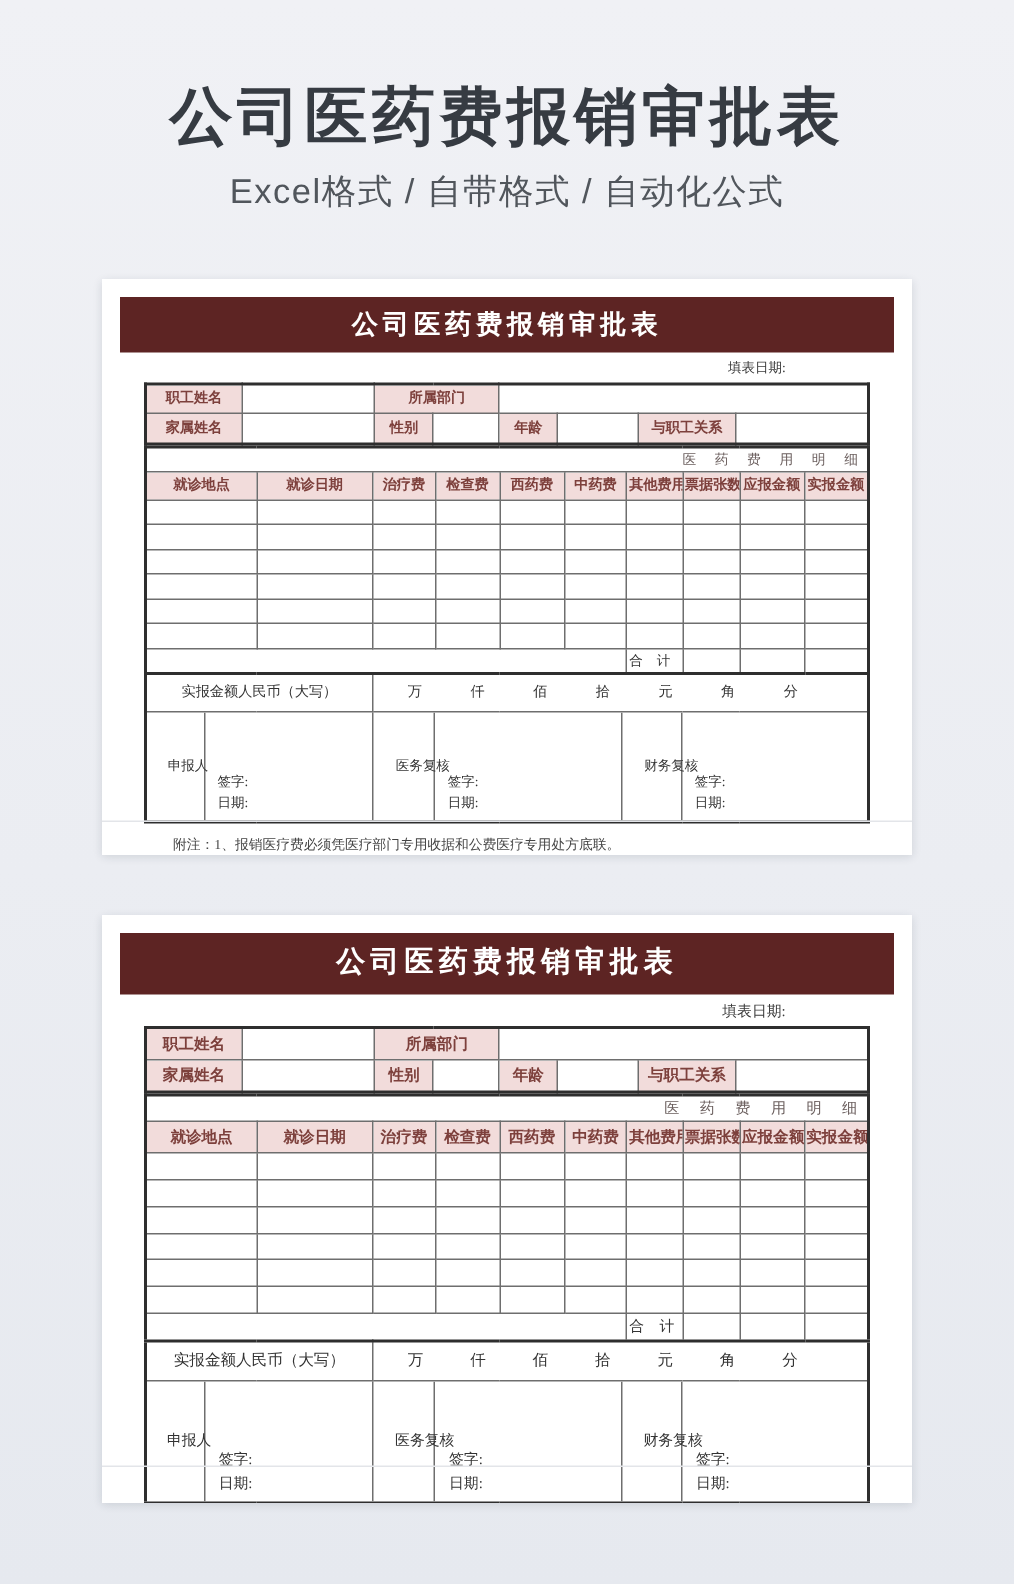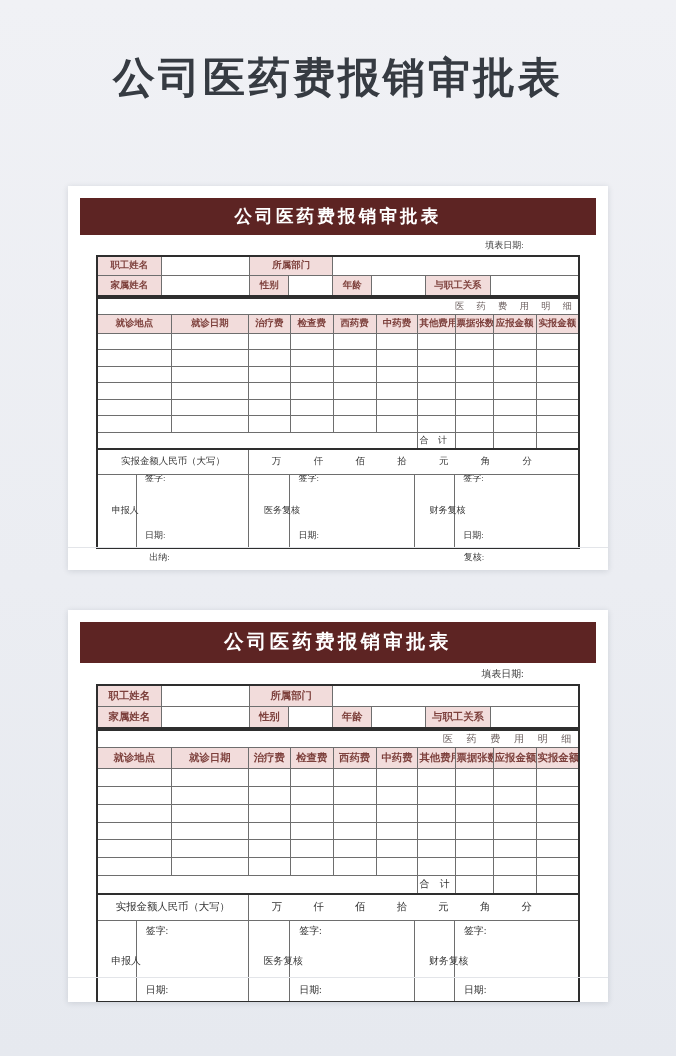--- a/index.html
+++ b/index.html
@@ -63,36 +63,37 @@
   .sig-td{padding:0;border-bottom:2px solid #2e2e2e;}
   .sig-row{display:flex;height:8em;}
   .sig-row>div{border-right:1px solid #6e6e6e;box-sizing:border-box;}
   .sig-row>div:last-child{border-right:none;}
   .vcell{display:flex;align-items:center;justify-content:center;}
   .vcell span{
     display:inline-block;width:1.15em;word-break:break-all;
     line-height:1.35;text-align:center;color:#333;
   }
   .scell{display:flex;flex-direction:column;justify-content:flex-end;
-    padding:0 0 .35em .9em;color:#333;line-height:1.55;gap:43px;}
+    padding:0 0 .35em .9em;color:#333;line-height:1.55;}
   .w-a{width:8.1%;} .w-b{width:23.3%;} .w-c{width:8.7%;}
   .w-d{width:26%;}  .w-e{width:8.3%;} .w-f{width:25.6%;}
   .cashier-row{position:relative;height:1.5em;color:#3b3b3b;}
   .cashier-row .cashier{position:absolute;left:11%;top:.25em;}
   .cashier-row .review{position:absolute;left:76%;top:.25em;}
   .notes{margin:.7em 0 0 4%;line-height:1.75;font-size:1.02em;color:#454545;}
   .notes .nrow{display:flex;}
   .notes .nlabel{flex:none;}
   .notes .nlines div{white-space:nowrap;}
 </style>
 </head>
 <body>
 
 <div class="page-header">
   <h1>公司医药费报销审批表</h1>
+  <div class="subtitle">Excel格式 / 自带格式 / 自动化公式</div>
 </div>
 
 <div class="card" id="card1">
   <div class="inner form">
     <div class="banner">公司医药费报销审批表</div>
     <div class="fill-date">填表日期:</div>
     <div class="tables">
 
       <table class="info-table t-outer">
         <colgroup>
@@ -274,24 +275,20 @@
               <div class="scell w-f">
                 <span>签字:</span>
                 <span>日期:</span>
               </div>
             </div>
           </td>
         </tr>
       </tbody>
         </table>
 
-      <div class="cashier-row">
-        <span class="cashier">出纳:</span>
-        <span class="review">复核:</span>
-      </div>
 
       <div class="notes">
         <div class="nrow">
           <span class="nlabel">附注：</span>
           <span class="nlines">
               <div>1、报销医疗费必须凭医疗部门专用收据和公费医疗专用处方底联。</div>
             </span>
         </div>
       </div>
 

